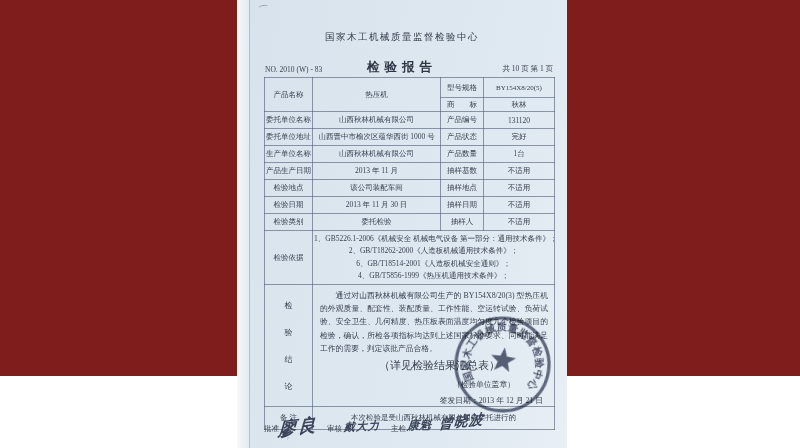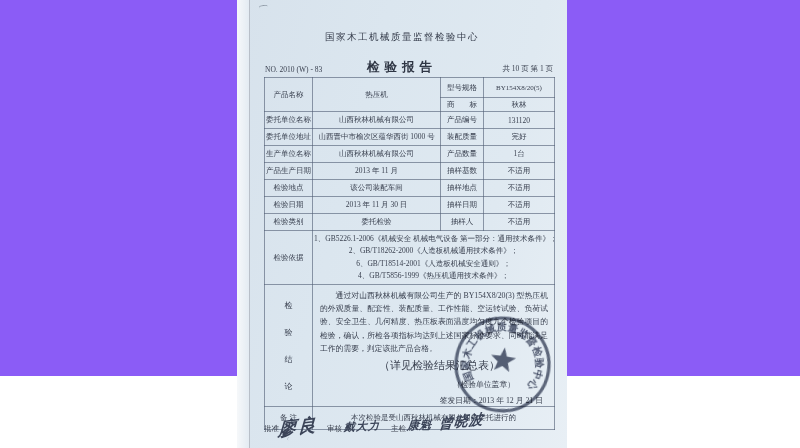--- a/index.html
+++ b/index.html
@@ -1,18 +1,18 @@
 <!DOCTYPE html>
 <html><head>
 <meta charset="utf-8">
 <style>
   * { margin:0; padding:0; box-sizing:border-box; }
   body { width:800px; height:448px; overflow:hidden; background:#ffffff;
          font-family:"Liberation Serif","DejaVu Serif",serif; }
-  .canvas { position:relative; width:800px; height:376px; background:#8b5cf6; }
+  .canvas { position:relative; width:800px; height:376px; background:#7f1d1d; }
 
   
   .page { position:absolute; left:237px; top:0; width:330px; height:448px;
           background:linear-gradient(104deg,#d7e2ec 0%,#dbe6ef 35%,#dfe9f1 70%,#e8eff5 100%);
           color:#3a4150; }
   .fold { position:absolute; left:0; top:0; width:13px; height:448px;
           background:linear-gradient(to right,#f6f8fa,#e3ebf2);
           border-right:1px solid rgba(110,122,140,.45); }
   .artifact { position:absolute; left:22px; top:5px; width:9px; height:5px;
           border-top:1.5px solid rgba(90,100,115,.55); border-radius:60%/100%;
@@ -106,21 +106,21 @@
         </tr>
         <tr class="r-std">
           <td>委托单位名称</td>
           <td>山西秋林机械有限公司</td>
           <td>产品编号</td>
           <td>131120</td>
         </tr>
         <tr class="r-std">
           <td>委托单位地址</td>
           <td>山西晋中市榆次区蕴华西街 1000 号</td>
-          <td>装配质量</td>
+          <td>产品状态</td>
           <td>完好</td>
         </tr>
         <tr class="r-std">
           <td>生产单位名称</td>
           <td>山西秋林机械有限公司</td>
           <td>产品数量</td>
           <td>1台</td>
         </tr>
         <tr class="r-std">
           <td>产品生产日期</td>

